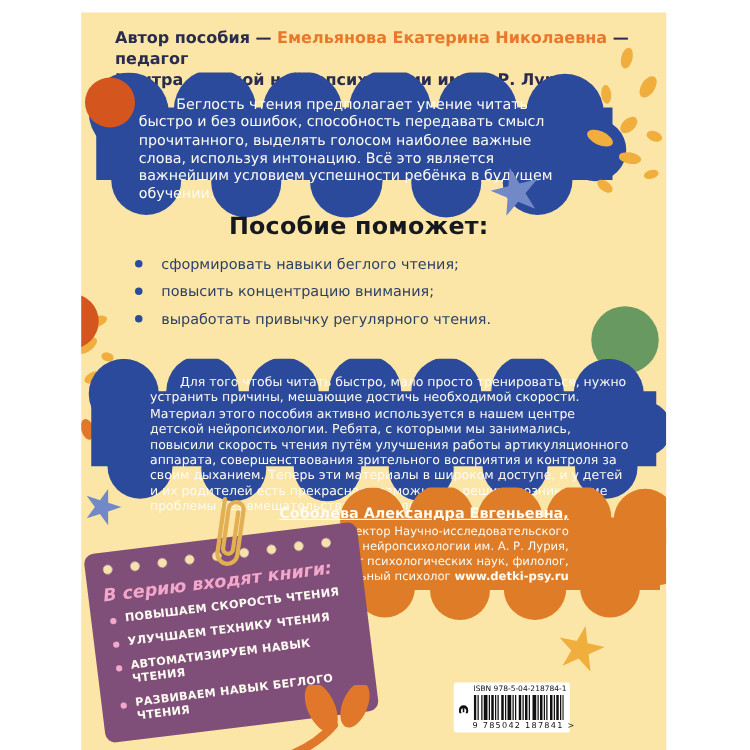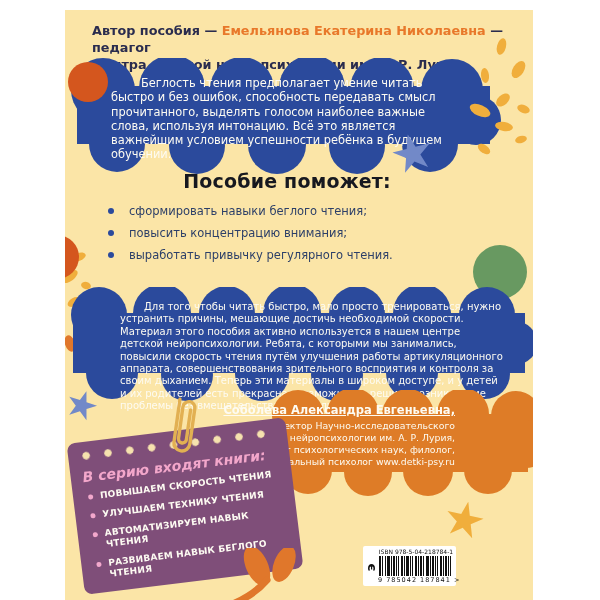--- a/index.html
+++ b/index.html
@@ -20,21 +20,21 @@
   
   .benefits-title{left:-12px;top:160px;width:468px;text-align:center;font-size:19px;font-weight:bold;color:#16181F;letter-spacing:.2px;}
   .benefits-list{left:35px;top:190px;width:428px;margin:4px;padding:0;list-style:none;}
   .benefits-list li{position:relative;padding-left:25px;margin-bottom:8px;font-size:11.5px;line-height:14px;color:#2C3F68;white-space:nowrap;}
   .benefits-list li::before{content:"";position:absolute;left:4px;top:4px;width:6px;height:6px;border-radius:50%;background:#2B4A9C;}
 
   
   .reviewer{left:140px;top:393px;width:250px;text-align:right;color:#FDFBF2;}
   .reviewer .name{font-size:11.5px;font-weight:bold;margin-bottom:3px;text-decoration:underline;}
   .reviewer .line{font-size:9.3px;line-height:12px;}
-  .reviewer .url{font-weight:normal;}
+  .reviewer .url{font-weight:bold;}
 
   
   .series-box{left:10px;top:420px;width:220px;height:152px;background:#7F4E79;border-radius:8px;transform:rotate(-7deg);}
   .series-dots{margin:10px 14px 0;height:8px;background-image:radial-gradient(circle at 4px 4px,#F6E2AE 3.4px,transparent 4px);background-size:22px 8px;background-repeat:repeat-x;}
   .series-title{margin:9px 12px 4px;font-size:14px;font-weight:bold;font-style:italic;color:#F3A7CB;}
   .series-list{margin:7px 8px 0 14px;padding:0;list-style:none;}
   .series-list li{position:relative;padding-left:13px;margin-bottom:8px;font-size:9px;font-weight:bold;color:#FDFBF2;letter-spacing:.2px;line-height:11px;}
   .series-list li::before{content:"";position:absolute;left:1px;top:3px;width:5px;height:5px;border-radius:50%;background:#F2A8CC;}
 
   

